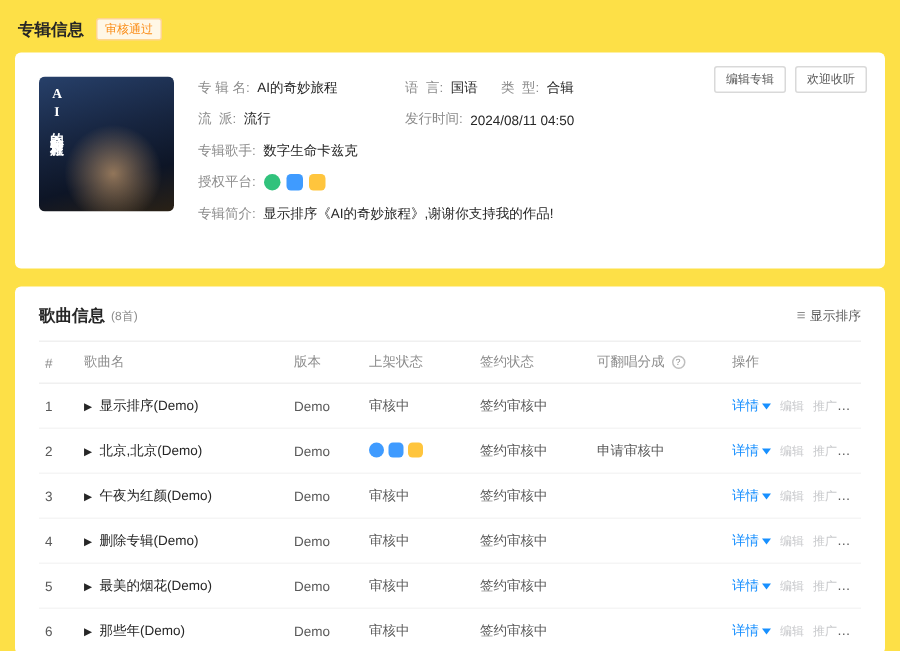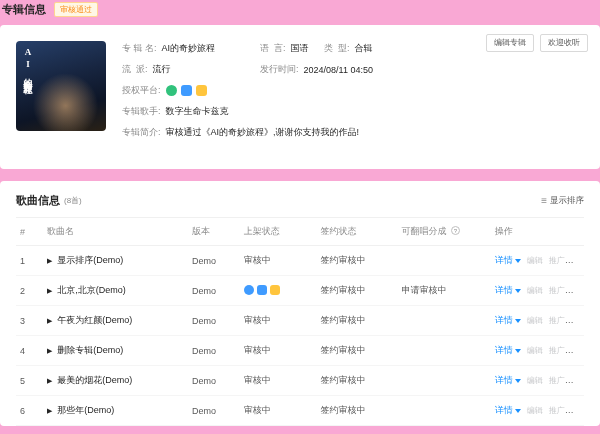--- a/index.html
+++ b/index.html
@@ -1,18 +1,18 @@
 <!DOCTYPE html>
 <html><head>
 <meta charset="utf-8">
 <style>
   * { margin:0; padding:0; box-sizing:border-box; }
   html,body { background:#f0f2f5; }
   body { font-family:"Liberation Sans","DejaVu Sans",sans-serif; }
-  .page { width:600px; height:434px; overflow:hidden; background:#f9a8d4; }
+  .page { width:600px; height:434px; overflow:hidden; background:#fde047; padding:10px; }
 
   .section-header { display:flex; align-items:center; margin:2px 2px 8px; }
   .section-title { font-size:11px; font-weight:bold; color:#262626; }
   .badge { margin-left:8px; font-size:8px; color:#fa8c16; background:#fff7e6;
            border:1px solid #ffd591; border-radius:2px; padding:1px 5px; line-height:1.4; }
 
   .card { background:#fff; border-radius:4px; }
 
   
   .album-card { position:relative; padding:16px 16px 22px; }
@@ -98,36 +98,36 @@
             <label>流  派:</label>
             <b>流行</b>
           </span>
           <span class="pair">
             <label>发行时间:</label>
             <b>2024/08/11 04:50</b>
           </span>
         </div>
         <div class="info-row">
           <span class="pair">
+            <label>专辑歌手:</label>
+            <b>数字生命卡兹克</b>
+          </span>
+        </div>
+        <div class="info-row">
+          <span class="pair">
             <label>授权平台:</label>
             <span class="p-icon round" style="background: rgb(49, 194, 124);"></span>
             <span class="p-icon" style="background: rgb(63, 155, 255);"></span>
             <span class="p-icon" style="background: rgb(255, 197, 61);"></span>
           </span>
         </div>
         <div class="info-row">
           <span class="pair">
-            <label>专辑歌手:</label>
-            <b>数字生命卡兹克</b>
-          </span>
-        </div>
-        <div class="info-row">
-          <span class="pair">
             <label>专辑简介:</label>
-            <b>审核通过《AI的奇妙旅程》,谢谢你支持我的作品!</b>
+            <b>显示排序《AI的奇妙旅程》,谢谢你支持我的作品!</b>
           </span>
         </div>
       </div>
     </div>
   </div>
 
   <div class="card songs-card">
     <div class="songs-head">
       <span class="section-title">歌曲信息</span>
       <span class="songs-count">(8首)</span>

